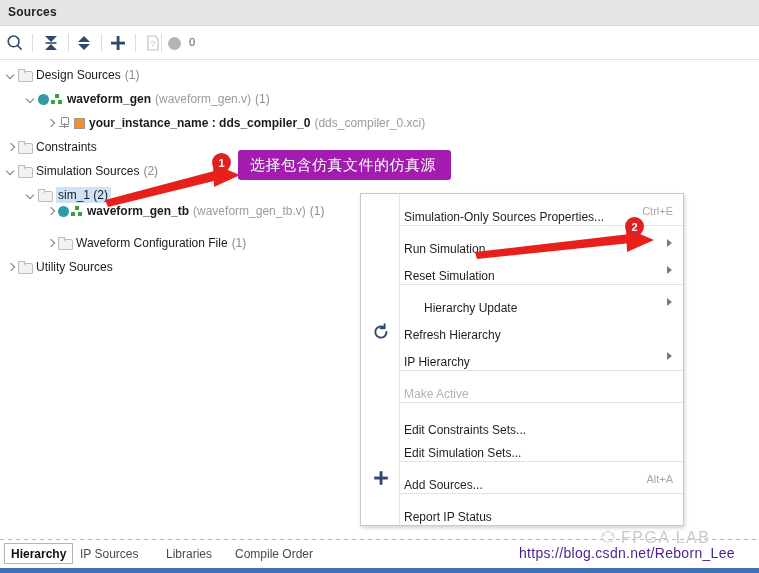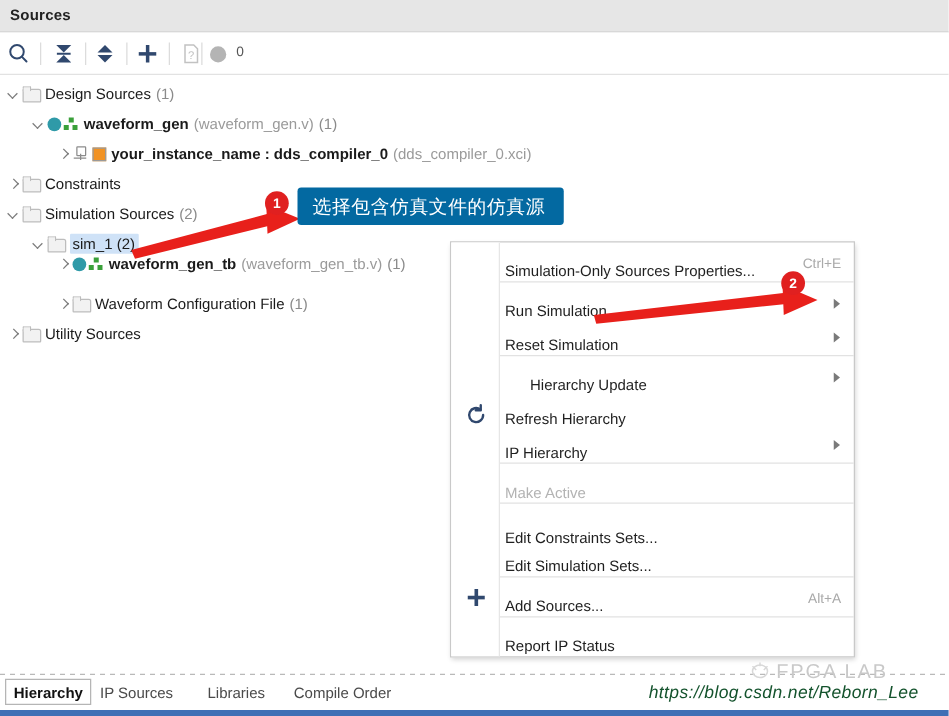--- a/index.html
+++ b/index.html
@@ -198,21 +198,21 @@
   }
   .ctx-icon {
     position: absolute; left: 10px;
     width: 20px; height: 20px;
     color: #30486e;
   }
 
   
   .callout {
     position: absolute;
-    background: #0369a1;
+    background: #a21caf;
     color: #ffffff;
     font-family: "DejaVu Sans", sans-serif;
     font-size: 15px;
     border-radius: 3px;
     z-index: 40;
     line-height: 22px;
     letter-spacing: 0.5px;
   }
   #callout1 {
     left: 238px; top: 150px; width: 213px; height: 30px;
@@ -242,23 +242,22 @@
     font-size: 16px; color: #c9c9c9; letter-spacing: 1.5px;
     font-family: "Liberation Sans", sans-serif;
     z-index: 30;
   }
   .wm-leaf {
     position: absolute; left: 598px; top: 528px;
     width: 20px; height: 18px; z-index: 30;
   }
   .wm-url {
     position: absolute; left: 519px; top: 545px;
-    font-size: 14px; color: #14532d; letter-spacing: 0.3px;
+    font-size: 14px; color: #4c1d95; letter-spacing: 0.3px;
     z-index: 30;
-    font-style: italic;
   }
 
   
   .dashline {
     position: absolute; left: 0; top: 539px; width: 759px; height: 1px;
     background-image: repeating-linear-gradient(to right,#b9b9b9 0px,#b9b9b9 4px,transparent 4px,transparent 8px);
     z-index: 10;
   }
   .tabbar {
     position: absolute; left: 0; top: 540px; width: 759px; height: 28px;

